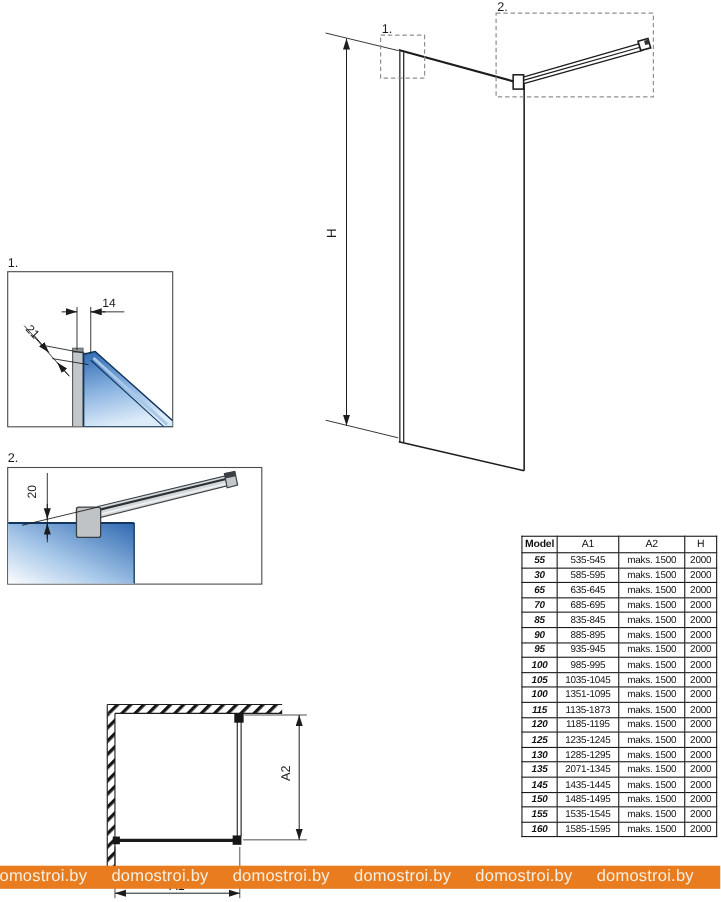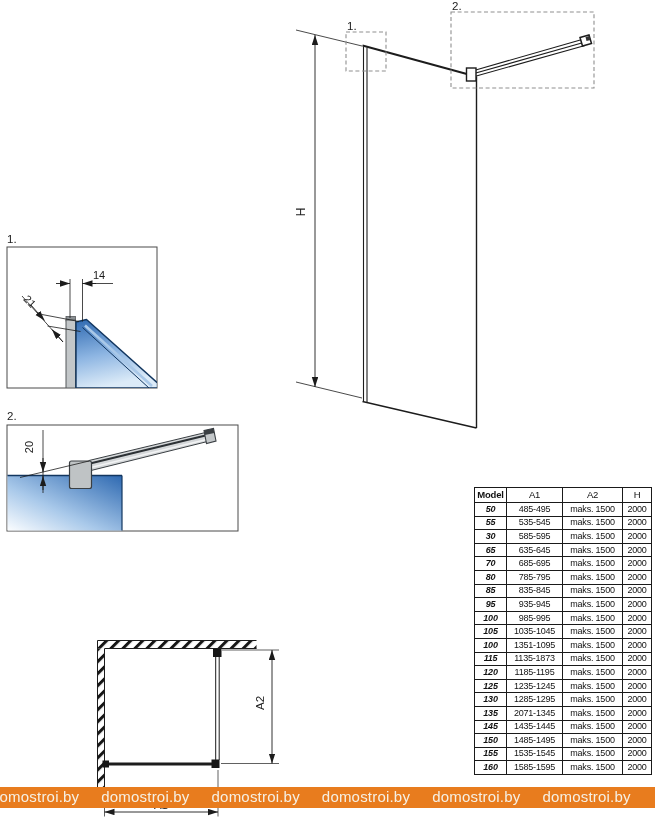--- a/index.html
+++ b/index.html
@@ -230,26 +230,20 @@
     <thead>
       <tr>
         <th class="model">Model</th>
         <th>A1</th>
         <th>A2</th>
         <th>H</th>
       </tr>
     </thead>
     <tbody>
           <tr>
-            <td class="model">50</td>
-            <td>485-495</td>
-            <td>maks. 1500</td>
-            <td>2000</td>
-          </tr>
-          <tr>
             <td class="model">55</td>
             <td>535-545</td>
             <td>maks. 1500</td>
             <td>2000</td>
           </tr>
           <tr>
             <td class="model">30</td>
             <td>585-595</td>
             <td>maks. 1500</td>
             <td>2000</td>
@@ -260,28 +254,28 @@
             <td>maks. 1500</td>
             <td>2000</td>
           </tr>
           <tr>
             <td class="model">70</td>
             <td>685-695</td>
             <td>maks. 1500</td>
             <td>2000</td>
           </tr>
           <tr>
-            <td class="model">80</td>
-            <td>785-795</td>
-            <td>maks. 1500</td>
-            <td>2000</td>
-          </tr>
-          <tr>
             <td class="model">85</td>
             <td>835-845</td>
+            <td>maks. 1500</td>
+            <td>2000</td>
+          </tr>
+          <tr>
+            <td class="model">90</td>
+            <td>885-895</td>
             <td>maks. 1500</td>
             <td>2000</td>
           </tr>
           <tr>
             <td class="model">95</td>
             <td>935-945</td>
             <td>maks. 1500</td>
             <td>2000</td>
           </tr>
           <tr>

